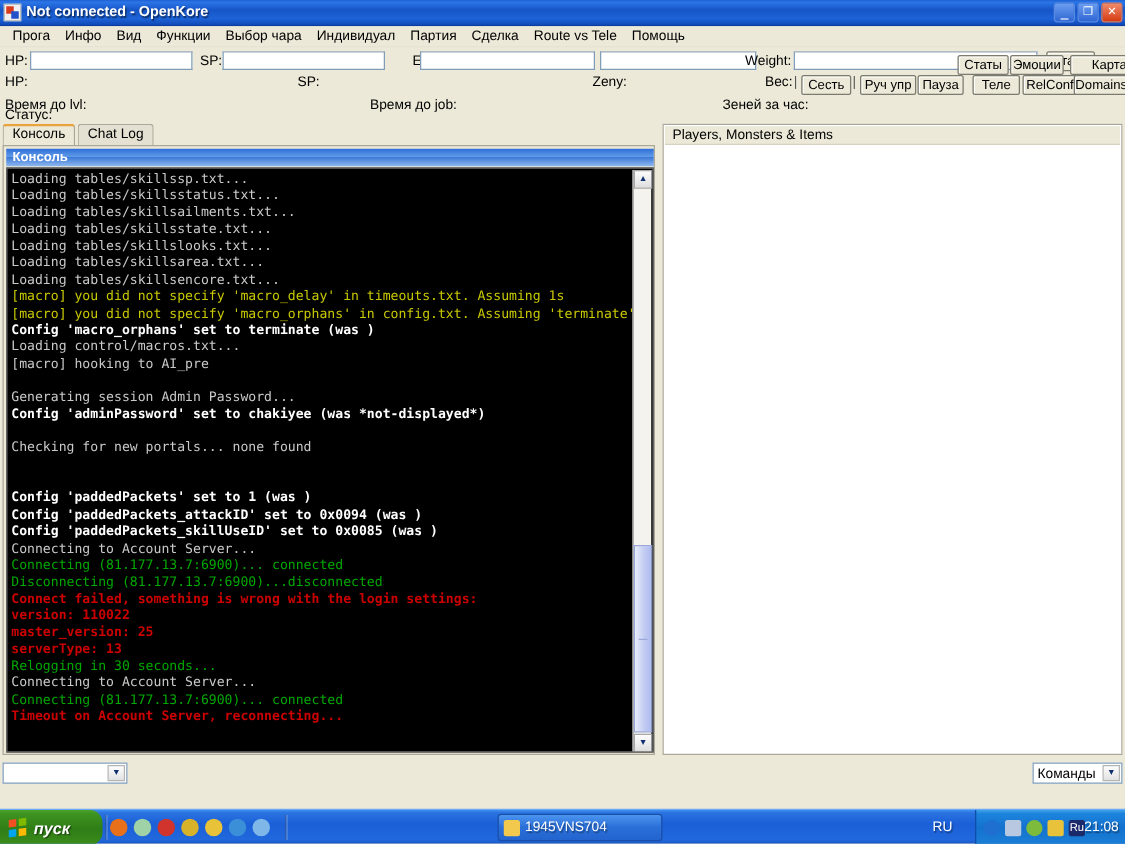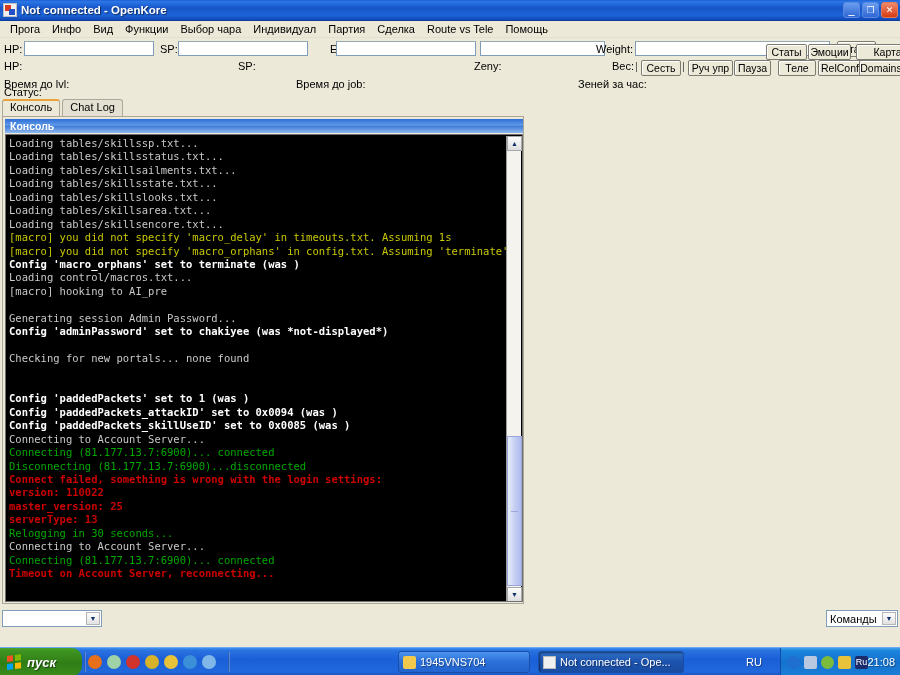--- a/index.html
+++ b/index.html
@@ -295,20 +295,24 @@
     <div class="console-body">
       <div class="console-text" id="console-text"><span class="l c-white">Loading tables/skillssp.txt...</span><span class="l c-white">Loading tables/skillsstatus.txt...</span><span class="l c-white">Loading tables/skillsailments.txt...</span><span class="l c-white">Loading tables/skillsstate.txt...</span><span class="l c-white">Loading tables/skillslooks.txt...</span><span class="l c-white">Loading tables/skillsarea.txt...</span><span class="l c-white">Loading tables/skillsencore.txt...</span><span class="l c-yellow">[macro] you did not specify 'macro_delay' in timeouts.txt. Assuming 1s</span><span class="l c-yellow">[macro] you did not specify 'macro_orphans' in config.txt. Assuming 'terminate'</span><span class="l c-bold">Config 'macro_orphans' set to terminate (was )</span><span class="l c-white">Loading control/macros.txt...</span><span class="l c-white">[macro] hooking to AI_pre</span><span class="l c-white"></span><span class="l c-white">Generating session Admin Password...</span><span class="l c-bold">Config 'adminPassword' set to chakiyee (was *not-displayed*)</span><span class="l c-white"></span><span class="l c-white">Checking for new portals... none found</span><span class="l c-white"></span><span class="l c-white"></span><span class="l c-bold">Config 'paddedPackets' set to 1 (was )</span><span class="l c-bold">Config 'paddedPackets_attackID' set to 0x0094 (was )</span><span class="l c-bold">Config 'paddedPackets_skillUseID' set to 0x0085 (was )</span><span class="l c-white">Connecting to Account Server...</span><span class="l c-green">Connecting (81.177.13.7:6900)... connected</span><span class="l c-green">Disconnecting (81.177.13.7:6900)...disconnected</span><span class="l c-red">Connect failed, something is wrong with the login settings:</span><span class="l c-red">version: 110022</span><span class="l c-red">master_version: 25</span><span class="l c-red">serverType: 13</span><span class="l c-green">Relogging in 30 seconds...</span><span class="l c-white">Connecting to Account Server...</span><span class="l c-green">Connecting (81.177.13.7:6900)... connected</span><span class="l c-red">Timeout on Account Server, reconnecting...</span></div>
       <div class="vscroll">
         <div class="vs-btn up">▲</div>
         <div class="vs-thumb"></div>
         <div class="vs-btn down">▼</div>
       </div>
     </div>
   </div>
 
+  <div class="rightwrap">
+    <div class="right-caption">Players, Monsters &amp; Items</div>
+    <div class="right-body"></div>
+  </div>
 
   <div class="inputrow">
     <div class="combo" style="left:2px; top:0; width:100px;">
       <span></span>
       <span class="arrow">▼</span>
     </div>
 
     <div class="combo" style="left:826px; top:0; width:72px;">
       <span>Команды</span>
       <span class="arrow">▼</span>
@@ -330,24 +334,20 @@
       <span class="qicon" style="background:#e8c33a;"></span>
       <span class="qicon" style="background:#3a8fd8;"></span>
       <span class="qicon" style="background:#7fb8e8;"></span>
     </div>
     <div class="tb-divider" style="left:228px;"></div>
 
     <div class="taskitem" style="left:398px; width:132px;">
       <span class="ti-icon" style="background:#f2c94c; border-radius:2px;"></span>
       <span>1945VNS704</span>
     </div>
-    <div class="taskitem active" style="left:538px; width:146px;">
-      <span class="ti-icon" style="background:#f0f0f0; border:1px solid #bbb;"></span>
-      <span>Not connected - Ope...</span>
-    </div>
 
     <span class="lang" style="left:746px; top:8px;">RU</span>
 
     <div class="tray">
       <span class="tray-icon" style="background:#1f6fd0; border-radius:50%;"></span>
       <span class="tray-icon" style="background:#b8c8e0;"></span>
       <span class="tray-icon" style="background:#7dbb3d; border-radius:50%;"></span>
       <span class="tray-icon" style="background:#e8c23a;"></span>
       <span class="tray-icon" style="background:#1b2a6b; color:#fff; font-size:9px; text-align:center; line-height:13px;">Ru</span>
       <span class="tray-clock" style="top:8px;">21:08</span>

